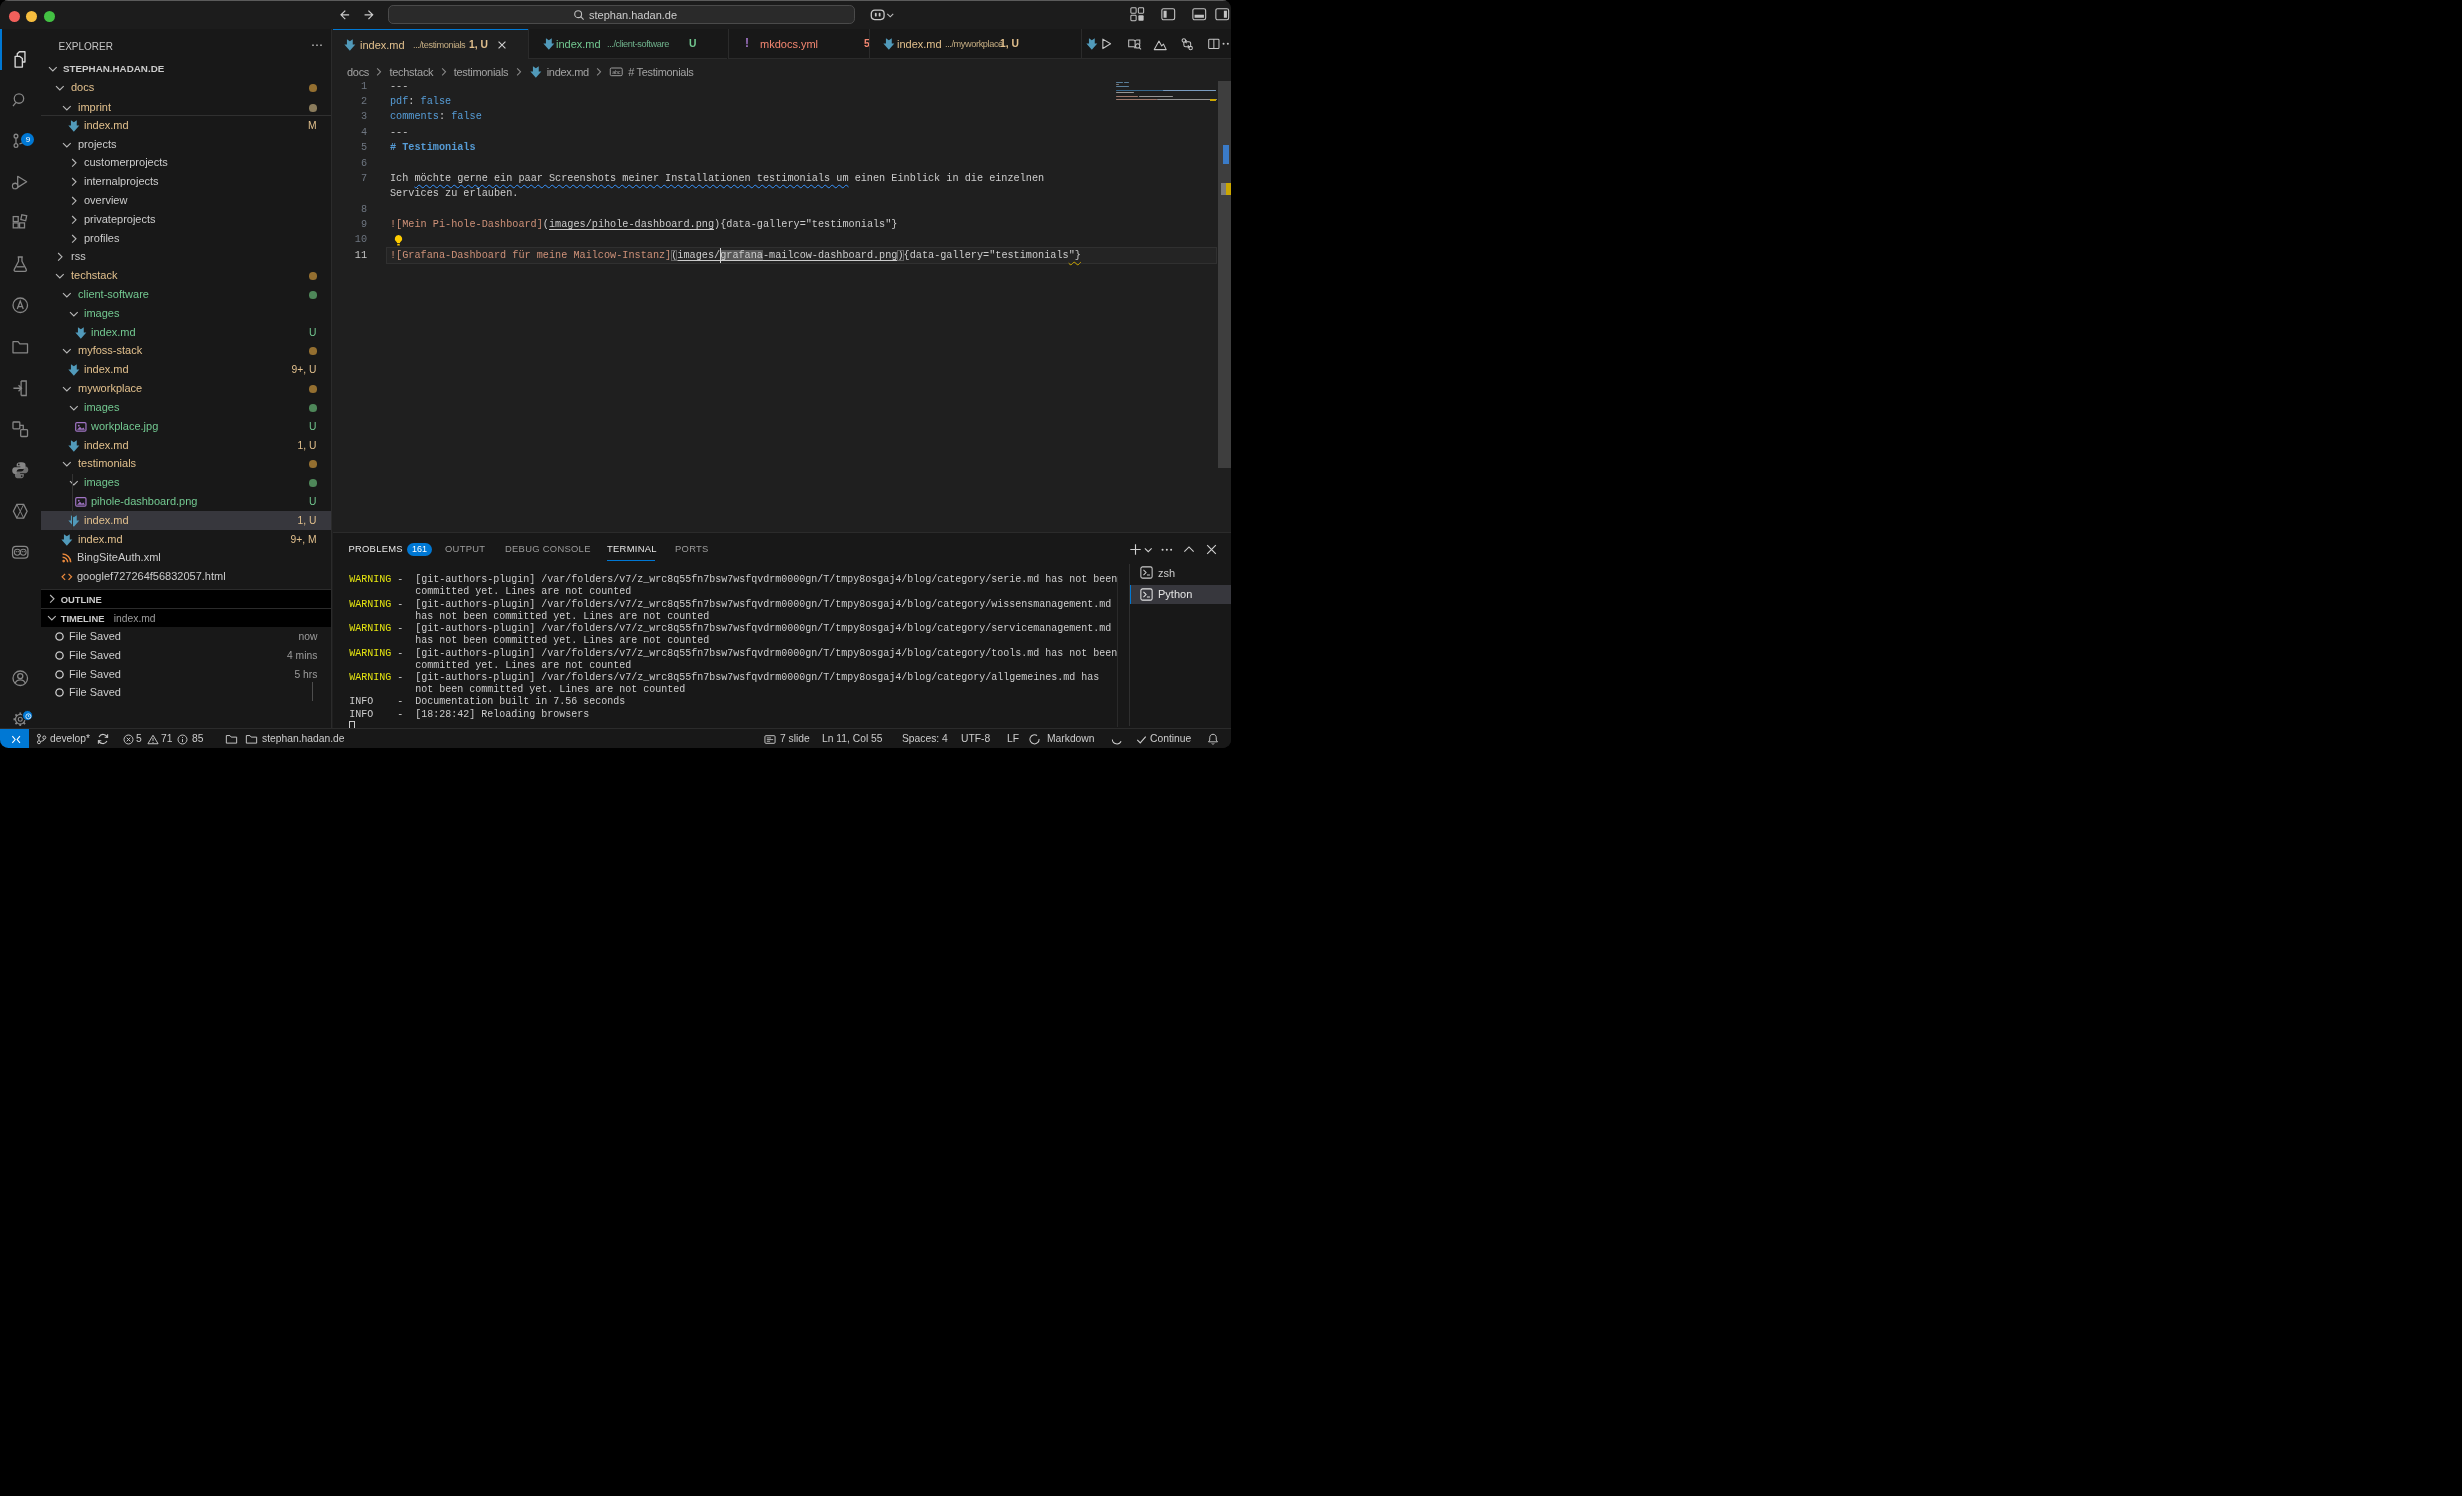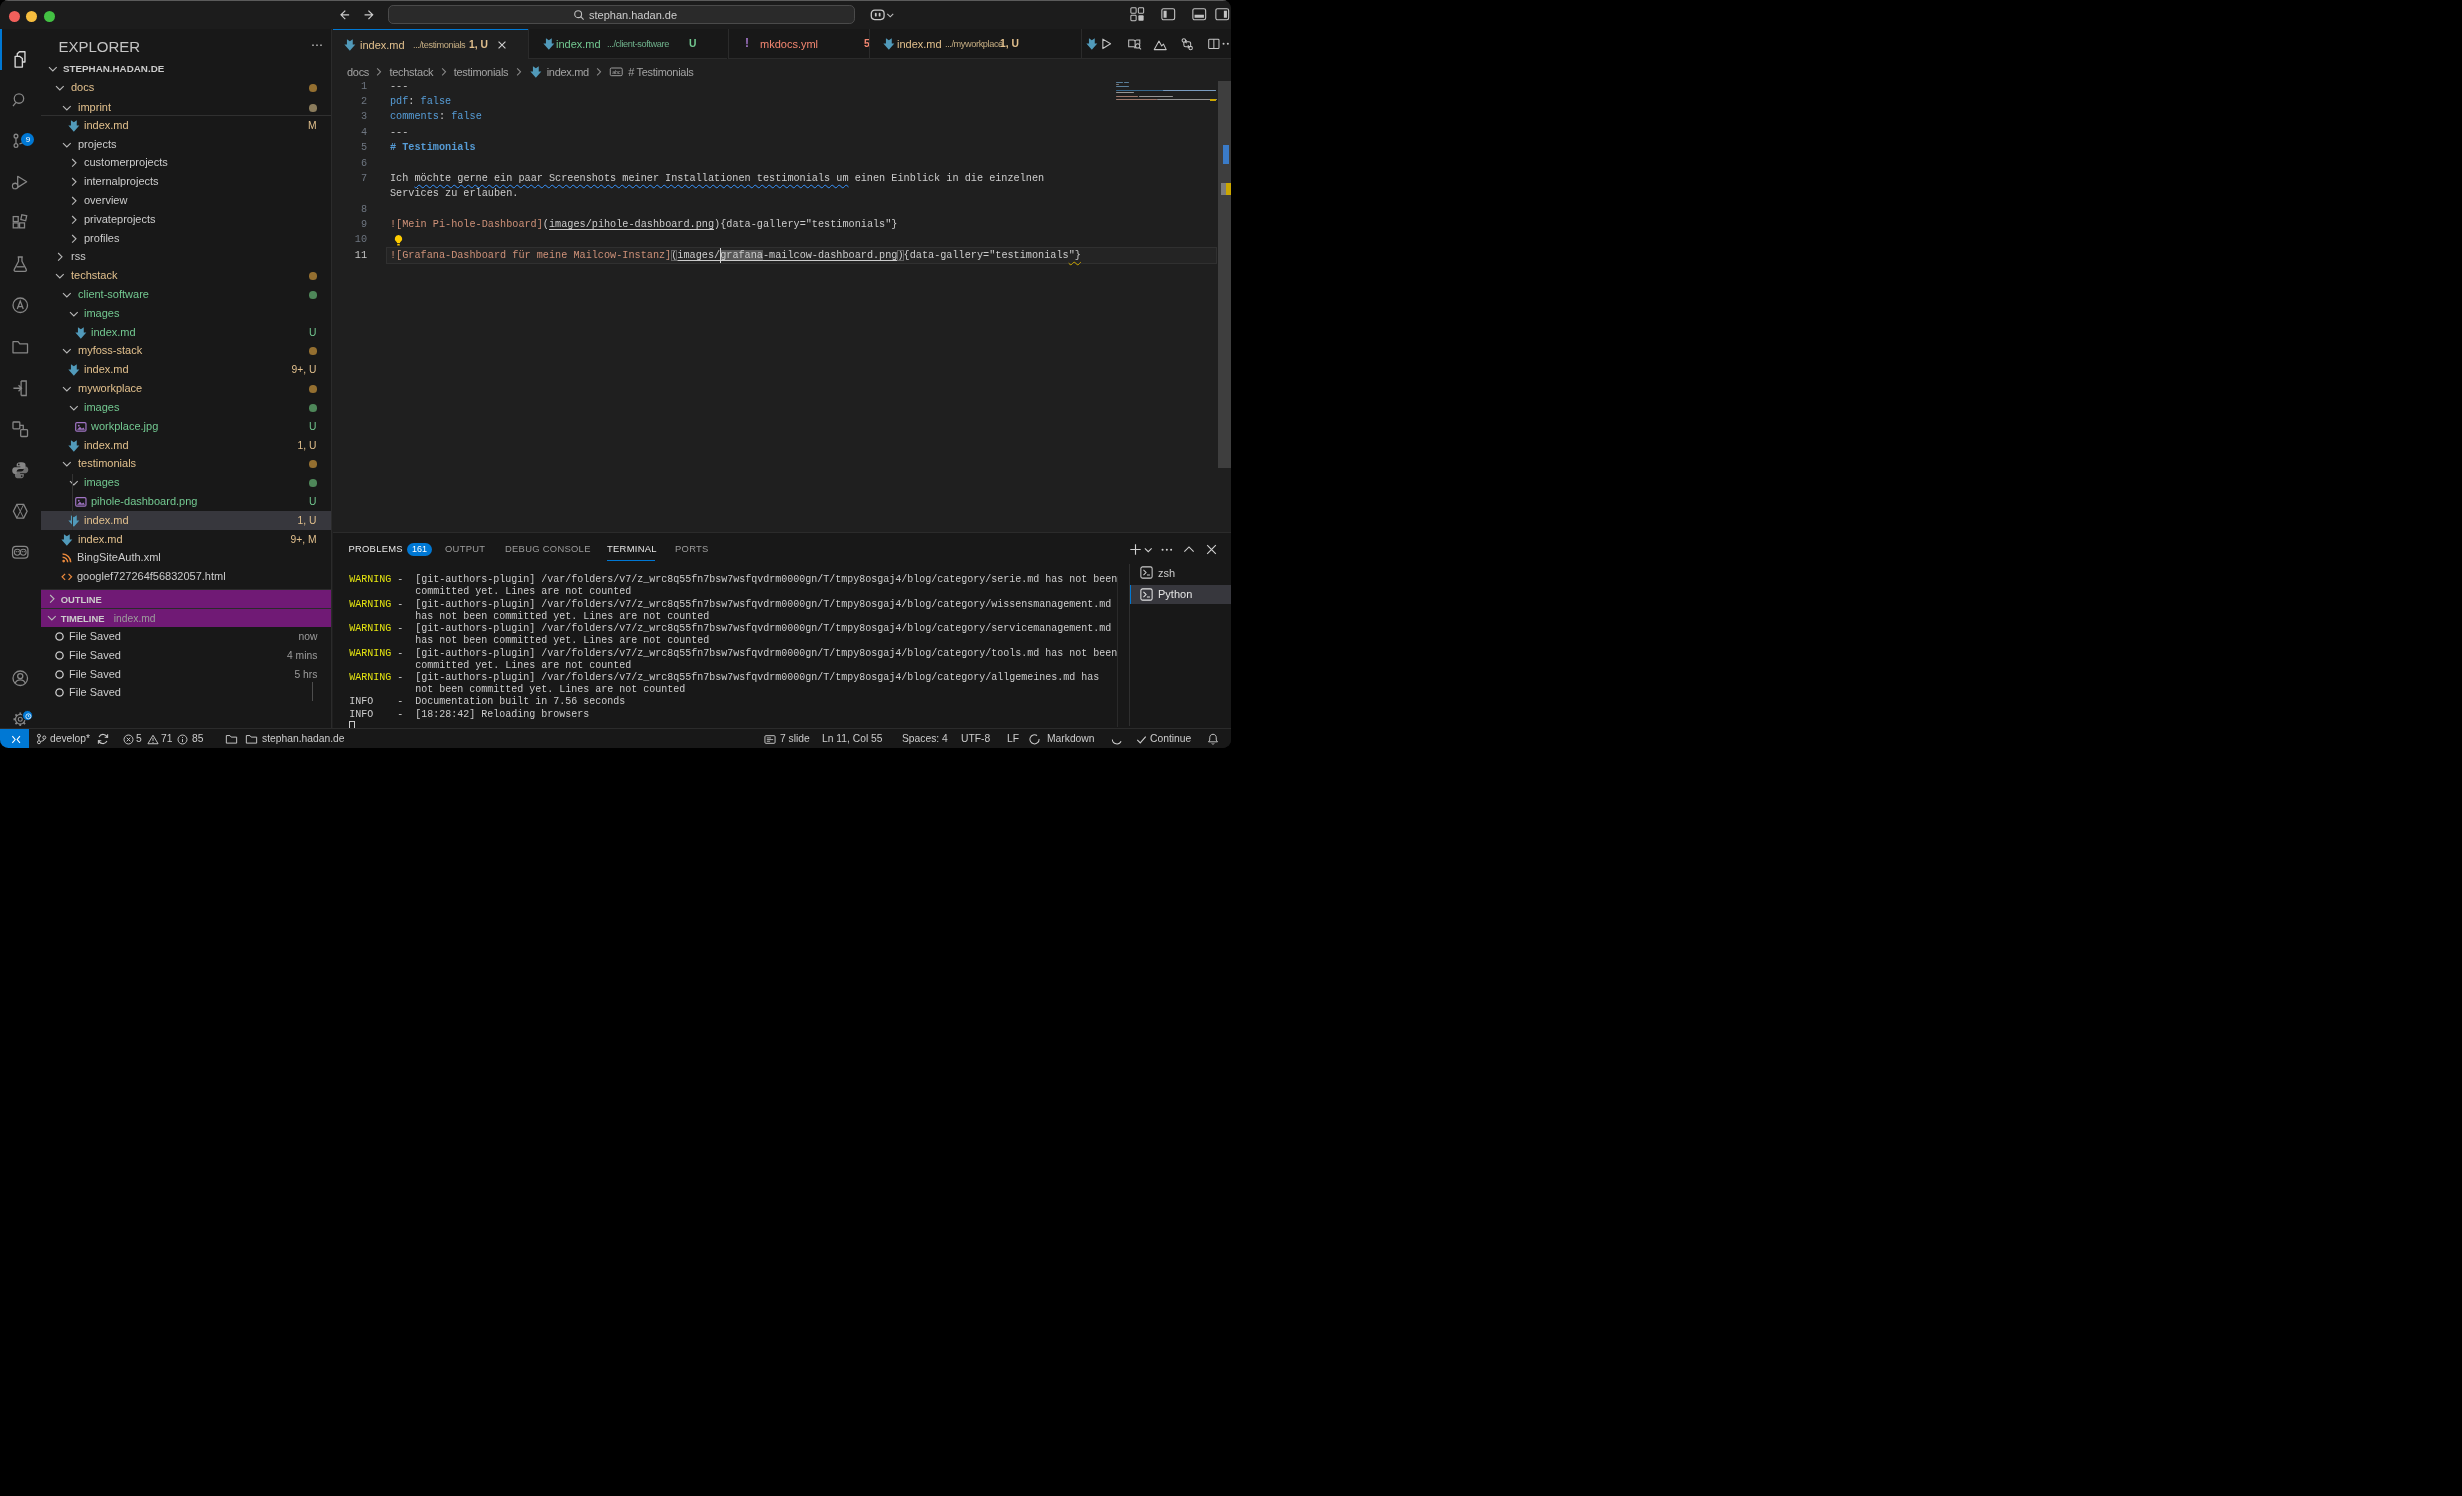--- a/index.html
+++ b/index.html
@@ -11,21 +11,21 @@
 .tl{position:absolute;top:10.8px;width:11px;height:11px;border-radius:50%;}
 #cmdcenter{position:absolute;left:388px;top:5.1px;width:467px;height:19px;background:#2a2a2a;
   border:0.9px solid #4a4a4a;border-radius:5.1px;}
 #activitybar{position:absolute;left:0;top:29px;width:41px;height:699px;background:#181818;}
 .ab-item{position:absolute;left:0;width:41px;height:41px;display:flex;align-items:center;justify-content:center;}
 #sidebar{position:absolute;left:41px;top:29px;width:291px;height:699px;background:#181818;border-right:0.9px solid #2b2b2b;}
 .sb-row{position:absolute;left:0;width:290px;height:19px;font-size:11px;color:#ccc;white-space:nowrap;}
 .dot{position:absolute;left:268px;top:6px;width:7.7px;height:7.7px;border-radius:50%;}
 .badge{position:absolute;right:14.5px;top:0;height:19px;line-height:19px;font-size:10.3px;}
 .sechdr{position:absolute;left:0;width:290px;height:19px;display:flex;align-items:center;
-  font-size:9.4px;font-weight:bold;color:#ccc;border-top:0.9px solid #2b2b2b;background:#701a75;}
+  font-size:9.4px;font-weight:bold;color:#ccc;border-top:0.9px solid #2b2b2b;background:#000000;}
 #editor{position:absolute;left:333px;top:29px;width:899px;height:503px;background:#1f1f1f;}
 #tabbar{position:absolute;left:0;top:0;width:899px;height:30px;background:#181818;}
 .tab{position:absolute;top:0;height:30px;display:flex;align-items:center;font-size:11px;white-space:nowrap;}
 #breadcrumbs{position:absolute;left:0;top:33px;width:899px;height:19px;display:flex;align-items:center;
   font-size:11px;letter-spacing:-0.3px;color:#a3a3a3;white-space:nowrap;background:#1f1f1f;}
 #code{position:absolute;left:0;top:0;width:899px;height:503px;}
 .codeline{position:absolute;left:57px;font-family:"Liberation Mono",monospace;font-size:10.2px;line-height:15.4px;height:15.4px;white-space:pre;color:#ccc;}
 .lnum{position:absolute;width:34px;text-align:right;font-family:"Liberation Mono",monospace;font-size:10.2px;line-height:15.4px;height:15.4px;color:#6e7681;}
 .blue{color:#569cd6;} .salmon{color:#ce9178;}
 .ulink{text-decoration:underline;text-underline-offset:2.1px;text-decoration-thickness:0.9px;}
@@ -194,21 +194,21 @@
         </svg>
       </div>
 <div class="abs" style="left:21.4px;top:104px;width:13px;height:13px;border-radius:50%;background:#0078d4;color:#fff;font-size:8.1px;text-align:center;line-height:13px;">9</div>
 <div class="abs" style="left:22px;top:681px;width:11px;height:11px;border-radius:50%;background:#0078d4;border:1.3px solid #181818;"></div>
 <svg class="abs" style="left:25px;top:684px" width="6.8" height="6.8" viewBox="0 0 8 8">
         <circle cx="4" cy="4" r="3" stroke="#fff" stroke-width="0.9" fill="none"></circle>
         <path d="M4 2.3V4l1.3.8" stroke="#fff" stroke-width="0.9" fill="none"></path>
       </svg>
     </div>
 <div id="sidebar">
-  <div style="position:absolute;left:17.5px;top:2.6px;height:30px;line-height:30px;font-size:15px;color:#c5c5c5;">EXPLORER</div>
+  <div style="position:absolute;left:17.5px;top:2.6px;height:30px;line-height:30px;font-size:10px;color:#c5c5c5;">EXPLORER</div>
   <div style="position:absolute;left:270px;top:8.5px;font-size:12px;color:#ccc;letter-spacing:0.9px;">⋯</div>
 <div class="sb-row" style="top:30px;">
         <svg class="abs" style="left:4.7px;top:2.6px" width="13.7" height="13.7" viewBox="0 0 16 16">
           <path d="M3.5 6 8 10.5 12.5 6" stroke="#b8b8b8" stroke-width="1.3" fill="none"></path>
         </svg>
         <div class="abs" style="left:22px;top:0;height:19px;line-height:19px;color:#ccc;font-weight:bold;font-size:9.8px;">STEPHAN.HADAN.DE</div>
       </div>
 <div class="sb-row" style="top:49px;">
         <svg class="abs" style="left:12.4px;top:2.6px" width="13.7" height="13.7" viewBox="0 0 16 16">
           <path d="M3.5 6 8 10.5 12.5 6" stroke="#b8b8b8" stroke-width="1.3" fill="none"></path>

